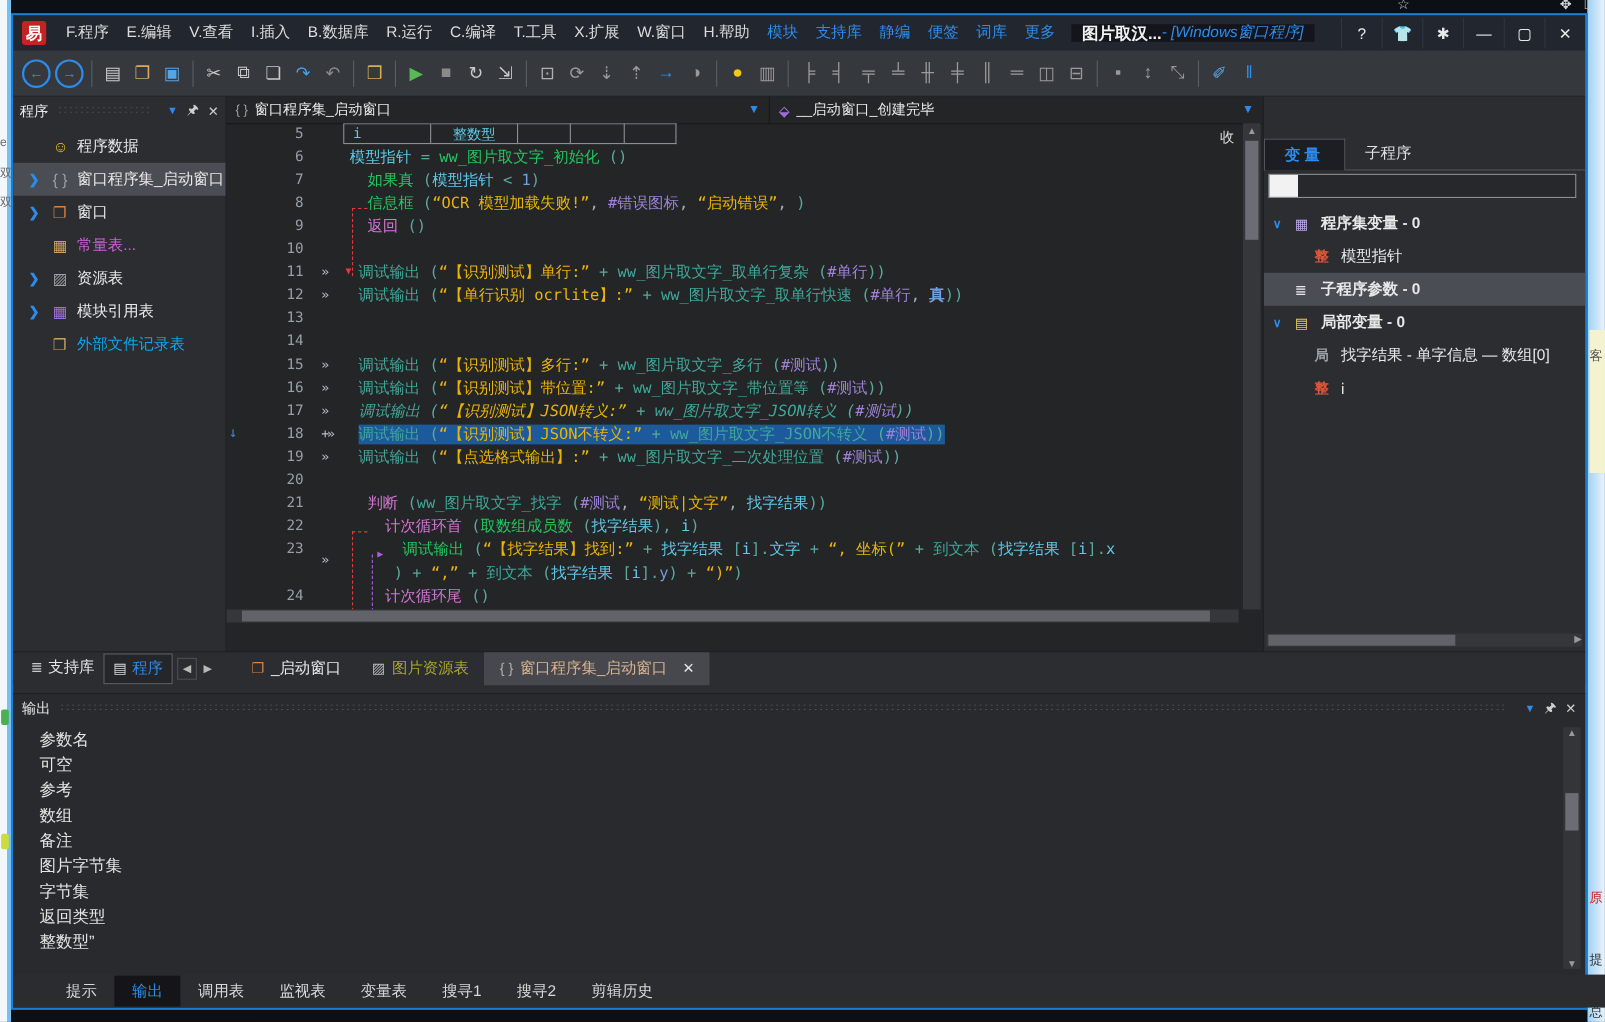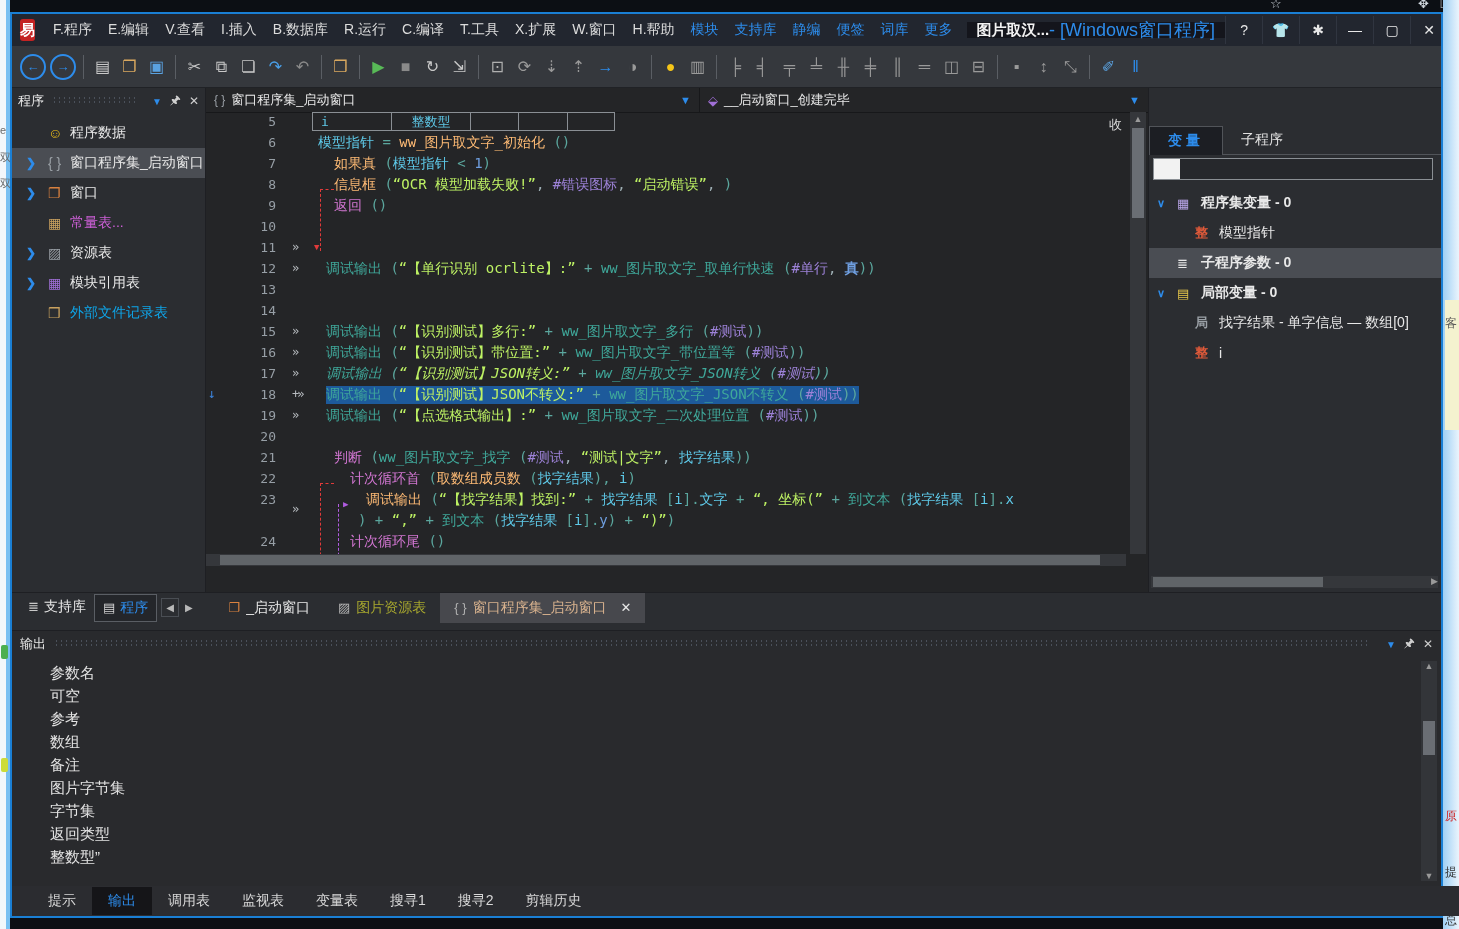--- a/index.html
+++ b/index.html
@@ -23,21 +23,21 @@
   
   .menubar{position:absolute;left:0;top:0;width:1429px;height:32px;background:#22262f;
     display:flex;align-items:center;}
   .logo{width:22px;height:22px;margin:0 10px 0 8px;background:#c42323;color:#fff;border-radius:3px;
     display:flex;align-items:center;justify-content:center;font-size:15px;font-weight:bold;}
   .mitem{color:#dcdcdc;font-size:14px;padding:0 8px;white-space:nowrap;cursor:default;}
   .mitem.blue{color:#2d8ceb;}
   .titlebox{background:#14151c;height:16px;display:flex;align-items:center;padding:0 10px;
     margin-left:6px;white-space:nowrap;}
   .titlebox b{color:#f2f2f2;font-size:15px;font-weight:bold;}
-  .titlebox span{color:#2d8ceb;font-size:18px;}
+  .titlebox span{color:#2d8ceb;font-size:14px;font-style:italic;}
   .winbtns{margin-left:auto;display:flex;align-items:center;}
   .winbtn{width:36px;height:28px;display:flex;align-items:center;justify-content:center;
     color:#e8e8e8;font-size:14px;border-left:1px solid #303540;}
   
   .toolbar{position:absolute;left:0;top:32px;width:1429px;height:42px;background:#35383d;
     border-bottom:1px solid #202226;display:flex;align-items:center;padding-left:6px;box-sizing:border-box;}
   .tbi{display:inline-flex;align-items:center;justify-content:center;width:27px;height:27px;
     font-size:16px;color:#c9c9c9;}
   .tbi.circ{width:22px;height:22px;border:2px solid #2d8ceb;border-radius:50%;color:#2d8ceb;
     font-size:13px;margin:0 2px;font-weight:bold;}
@@ -67,21 +67,21 @@
   .cube{color:#a06fd6;font-size:13px;}
   .ddown{margin-left:auto;color:#2d8ceb;font-size:11px;}
   .codearea{position:absolute;left:0;top:24px;width:920px;height:442px;overflow:hidden;
     font-family:"DejaVu Sans Mono",monospace;font-size:14px;}
   .crow{position:relative;height:21px;white-space:pre;}
   .crow .num{position:absolute;left:0;top:2px;width:70px;text-align:right;color:#979fa6;font-size:13px;}
   .crow .mk{position:absolute;left:86px;top:2px;color:#b8bcc0;font-size:12px;letter-spacing:-2px;}
   .crow .txt{position:absolute;top:1px;}
   .crow .txt.sel{background:#1d5a9b;}
   .gutarrow{position:absolute;left:2px;top:1px;color:#3b82d8;font-size:13px;}
-  .c-v{color:#5ec9e8;} .c-f{color:#fdba74;} .c-m{color:#3fa89a;} .c-s{color:#bef264;}
+  .c-v{color:#5ec9e8;} .c-f{color:#22c55e;} .c-m{color:#3fa89a;} .c-s{color:#eab308;}
   .c-c{color:#9d82d8;} .c-n{color:#6f9fe0;} .c-k{color:#d276d2;} .c-o{color:#5ba79e;}
   .c-p{color:#9fb0b5;} .c-b{color:#6f9fe0;font-weight:bold;}
   .vtab{position:absolute;left:106px;top:0;display:flex;height:19px;}
   .vtab .cell{box-sizing:border-box;border:1px solid #8a8f94;border-left:none;color:#5ec9e8;
     font-size:13px;display:flex;align-items:center;justify-content:center;height:19px;}
   .vtab .cell:first-child{border-left:1px solid #8a8f94;justify-content:flex-start;padding-left:8px;}
   .collapse{position:absolute;right:26px;top:28px;color:#d8d8d8;font-size:13px;}
   .vscroll{position:absolute;right:2px;top:24px;width:16px;height:442px;background:#35373b;}
   .vscroll .arr{position:absolute;left:0;width:16px;height:14px;color:#9a9a9a;font-size:9px;
     display:flex;align-items:center;justify-content:center;}
@@ -116,25 +116,25 @@
   .dtabs{display:flex;align-items:center;margin-left:16px;height:30px;}
   .dtab{display:flex;align-items:center;height:30px;padding:0 14px;font-size:14px;white-space:nowrap;}
   .dtab .dticon{margin-right:6px;font-size:13px;}
   .dtab.active{background:#47484d;}
   .dtab .dclose{margin-left:14px;color:#e8e8e8;font-size:13px;}
   
   .output{position:absolute;left:0;top:616px;width:1429px;height:256px;background:#292a2d;
     border-top:1px solid #1e1f23;box-sizing:border-box;}
   .ohead{height:26px;display:flex;align-items:center;padding:0 8px;color:#e6e6e6;font-size:13px;}
   .olines{position:absolute;left:0;top:30px;width:1395px;}
-  .oline{height:23px;line-height:23px;padding-left:24px;color:#e4e4e4;font-size:15px;margin-left:14px;}
+  .oline{height:23px;line-height:23px;padding-left:24px;color:#e4e4e4;font-size:15px;}
   .oscroll{position:absolute;right:4px;top:30px;width:16px;height:220px;background:#333539;}
   
   .btabs{position:absolute;left:0;top:872px;width:1448px;height:30px;background:#2b2c30;
-    display:flex;align-items:center;padding-left:20px;box-sizing:border-box;}
+    display:flex;align-items:center;padding-left:32px;box-sizing:border-box;}
   .btab{padding:0 16px;height:28px;display:flex;align-items:center;color:#d8d8d8;font-size:14px;}
   .btab.active{background:#151518;color:#2d8ceb;}
   
   .fv{position:absolute;width:0;border-left:1px dashed #e03a3a;}
   .fh{position:absolute;height:0;border-top:1px dashed #e03a3a;}
   .fa{position:absolute;color:#e03a3a;font-size:9px;}
   .pv{border-left:1px dashed #b05ce0;}
   .pa{color:#b05ce0;}
 </style>
 </head>
@@ -307,21 +307,21 @@
           <span class="ddown">▼</span>
         </div>
       </div>
       <div class="codearea" id="codearea">
           <div class="crow"><span class="num">5</span><div class="vtab"><div class="cell" style="width: 80px;">i</div><div class="cell" style="width: 79px;">整数型</div><div class="cell" style="width: 48px;"></div><div class="cell" style="width: 49px;"></div><div class="cell" style="width: 47px;"></div></div></div>
           <div class="crow"><span class="num">6</span><span class="txt" style="left: 112px; top: 1px;"><span class="c-v">模型指针</span><span class="c-o"> = </span><span class="c-f">ww_图片取文字_初始化</span><span class="c-o"> ()</span></span></div>
           <div class="crow"><span class="num">7</span><span class="txt" style="left: 128px; top: 1px;"><span class="c-f">如果真</span><span class="c-o"> (</span><span class="c-v">模型指针</span><span class="c-o"> &lt; </span><span class="c-n">1</span><span class="c-o">)</span></span></div>
           <div class="crow"><span class="num">8</span><span class="txt" style="left: 128px; top: 1px;"><span class="c-f">信息框</span><span class="c-o"> (</span><span class="c-s">“OCR 模型加载失败!”</span><span class="c-p">, </span><span class="c-c">#错误图标</span><span class="c-p">, </span><span class="c-s">“启动错误”</span><span class="c-p">, </span><span class="c-o">)</span></span></div>
           <div class="crow"><span class="num">9</span><span class="txt" style="left: 128px; top: 1px;"><span class="c-k">返回</span><span class="c-o"> ()</span></span></div>
           <div class="crow"><span class="num">10</span></div>
-          <div class="crow"><span class="num">11</span><span class="mk">»</span></div>
+          <div class="crow"><span class="num">11</span><span class="mk">»</span><span class="txt" style="left: 120px; top: 1px;"><span class="c-m">调试输出</span><span class="c-o"> (</span><span class="c-s">“【识别测试】单行:”</span><span class="c-o"> + </span><span class="c-m">ww_图片取文字_取单行复杂</span><span class="c-o"> (</span><span class="c-c">#单行</span><span class="c-o">))</span></span></div>
           <div class="crow"><span class="num">12</span><span class="mk">»</span><span class="txt" style="left: 120px; top: 1px;"><span class="c-m">调试输出</span><span class="c-o"> (</span><span class="c-s">“【单行识别 ocrlite】:”</span><span class="c-o"> + </span><span class="c-m">ww_图片取文字_取单行快速</span><span class="c-o"> (</span><span class="c-c">#单行</span><span class="c-p">, </span><span class="c-b">真</span><span class="c-o">))</span></span></div>
           <div class="crow"><span class="num">13</span></div>
           <div class="crow"><span class="num">14</span></div>
           <div class="crow"><span class="num">15</span><span class="mk">»</span><span class="txt" style="left: 120px; top: 1px;"><span class="c-m">调试输出</span><span class="c-o"> (</span><span class="c-s">“【识别测试】多行:”</span><span class="c-o"> + </span><span class="c-m">ww_图片取文字_多行</span><span class="c-o"> (</span><span class="c-c">#测试</span><span class="c-o">))</span></span></div>
           <div class="crow"><span class="num">16</span><span class="mk">»</span><span class="txt" style="left: 120px; top: 1px;"><span class="c-m">调试输出</span><span class="c-o"> (</span><span class="c-s">“【识别测试】带位置:”</span><span class="c-o"> + </span><span class="c-m">ww_图片取文字_带位置等</span><span class="c-o"> (</span><span class="c-c">#测试</span><span class="c-o">))</span></span></div>
           <div class="crow"><span class="num">17</span><span class="mk">»</span><span class="txt" style="left: 120px; top: 1px; font-style: italic;"><span class="c-m">调试输出</span><span class="c-o"> (</span><span class="c-s">“【识别测试】JSON转义:”</span><span class="c-o"> + </span><span class="c-m">ww_图片取文字_JSON转义</span><span class="c-o"> (</span><span class="c-c">#测试</span><span class="c-o">))</span></span></div>
           <div class="crow"><span class="num">18</span><span class="gutarrow">↓</span><span class="mk">+»</span><span class="txt sel" style="left: 120px; top: 1px;"><span class="c-m">调试输出</span><span class="c-o"> (</span><span class="c-s">“【识别测试】JSON不转义:”</span><span class="c-o"> + </span><span class="c-m">ww_图片取文字_JSON不转义</span><span class="c-o"> (</span><span class="c-c">#测试</span><span class="c-o">))</span></span></div>
           <div class="crow"><span class="num">19</span><span class="mk">»</span><span class="txt" style="left: 120px; top: 1px;"><span class="c-m">调试输出</span><span class="c-o"> (</span><span class="c-s">“【点选格式输出】:”</span><span class="c-o"> + </span><span class="c-m">ww_图片取文字_二次处理位置</span><span class="c-o"> (</span><span class="c-c">#测试</span><span class="c-o">))</span></span></div>
           <div class="crow"><span class="num">20</span></div>
           <div class="crow"><span class="num">21</span><span class="txt" style="left: 128px; top: 1px;"><span class="c-k">判断</span><span class="c-o"> (</span><span class="c-m">ww_图片取文字_找字</span><span class="c-o"> (</span><span class="c-c">#测试</span><span class="c-p">, </span><span class="c-s">“测试|文字”</span><span class="c-p">, </span><span class="c-v">找字结果</span><span class="c-o">))</span></span></div>

